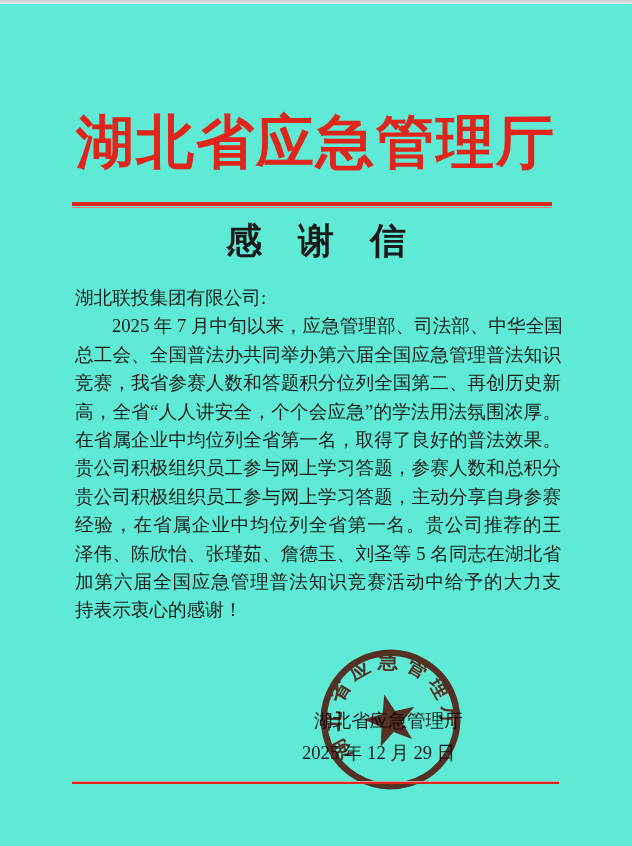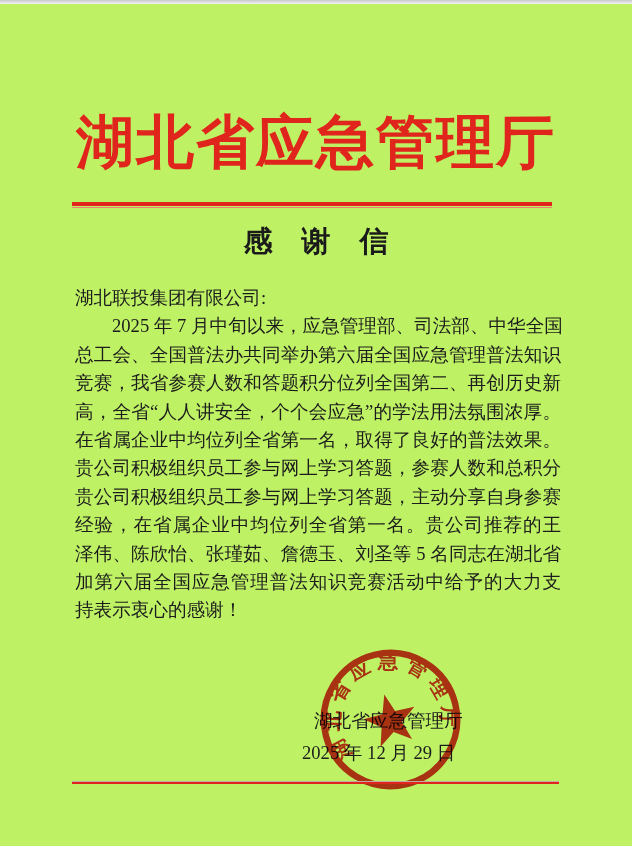--- a/index.html
+++ b/index.html
@@ -1,19 +1,19 @@
 <!DOCTYPE html>
 <html><head>
 <meta charset="utf-8">
 <style>
   html, body { margin: 0; padding: 0; background: #ffffff; }
   .page {
     position: relative;
     width: 632px; height: 846px;
-    background: #bef264;
+    background: #5eead4;
     overflow: hidden;
     font-family: "Liberation Serif", "DejaVu Serif", serif;
     color: #1f1f1f;
   }
   .scan-edge {
     position: absolute; top: 0; left: 0; right: 0; height: 4px;
     background: linear-gradient(#c9c9cd, #f2f2f4);
   }
   .doc-title {
     position: absolute; top: 100px; left: 0; right: 0;
@@ -26,21 +26,21 @@
   }
   .header-rule {
     position: absolute; top: 202px; left: 72px; width: 480px;
     border-top: 4px solid #e0251c;
     border-bottom: 1.5px solid #ef7d74;
     height: 1px;
   }
   .letter-title {
     position: absolute; top: 222px; left: 0; right: 0;
     text-align: center;
-    font-size: 29px; line-height: 38px;
+    font-size: 36px; line-height: 38px;
     font-weight: bold;
     color: #1a1a1a;
     white-space: nowrap;
   }
   .letter-body {
     position: absolute; top: 284px; left: 75px; width: 486px;
     font-size: 18.6px; line-height: 28.4px;
     color: #1c1c1c;
   }
   .bline {

